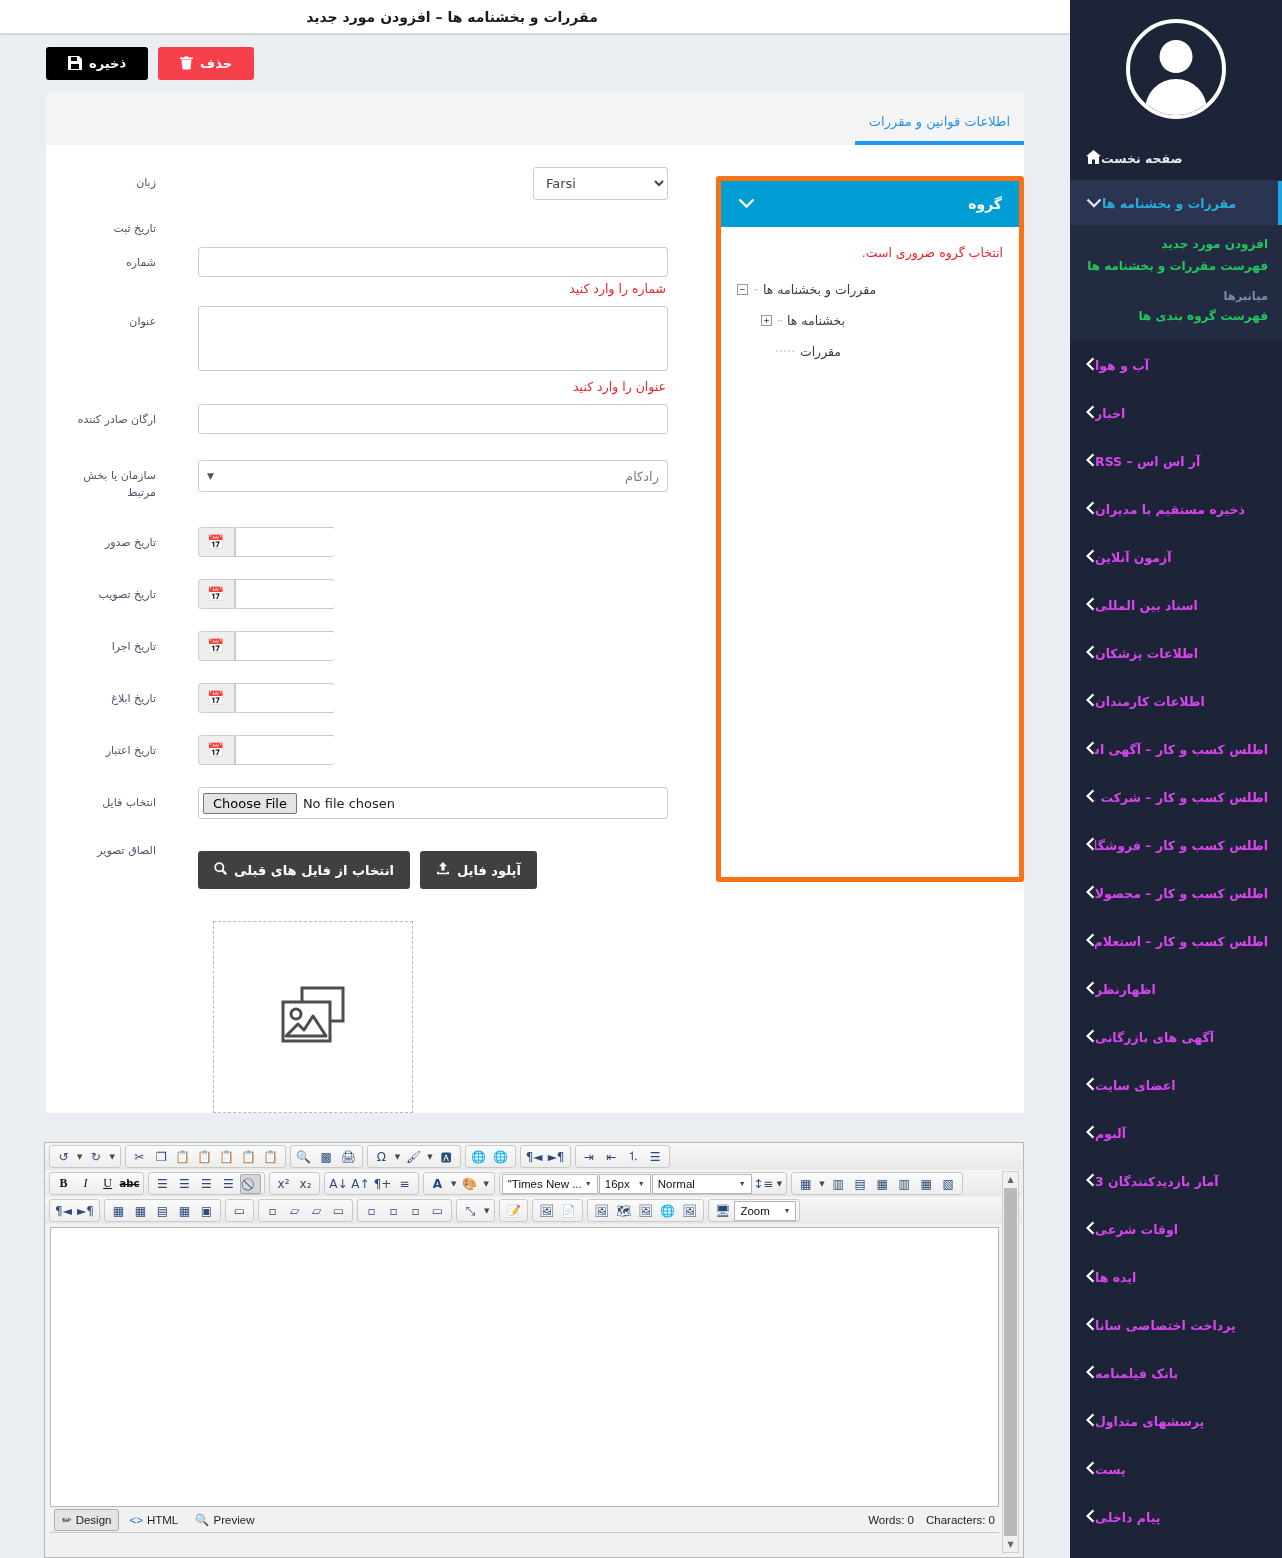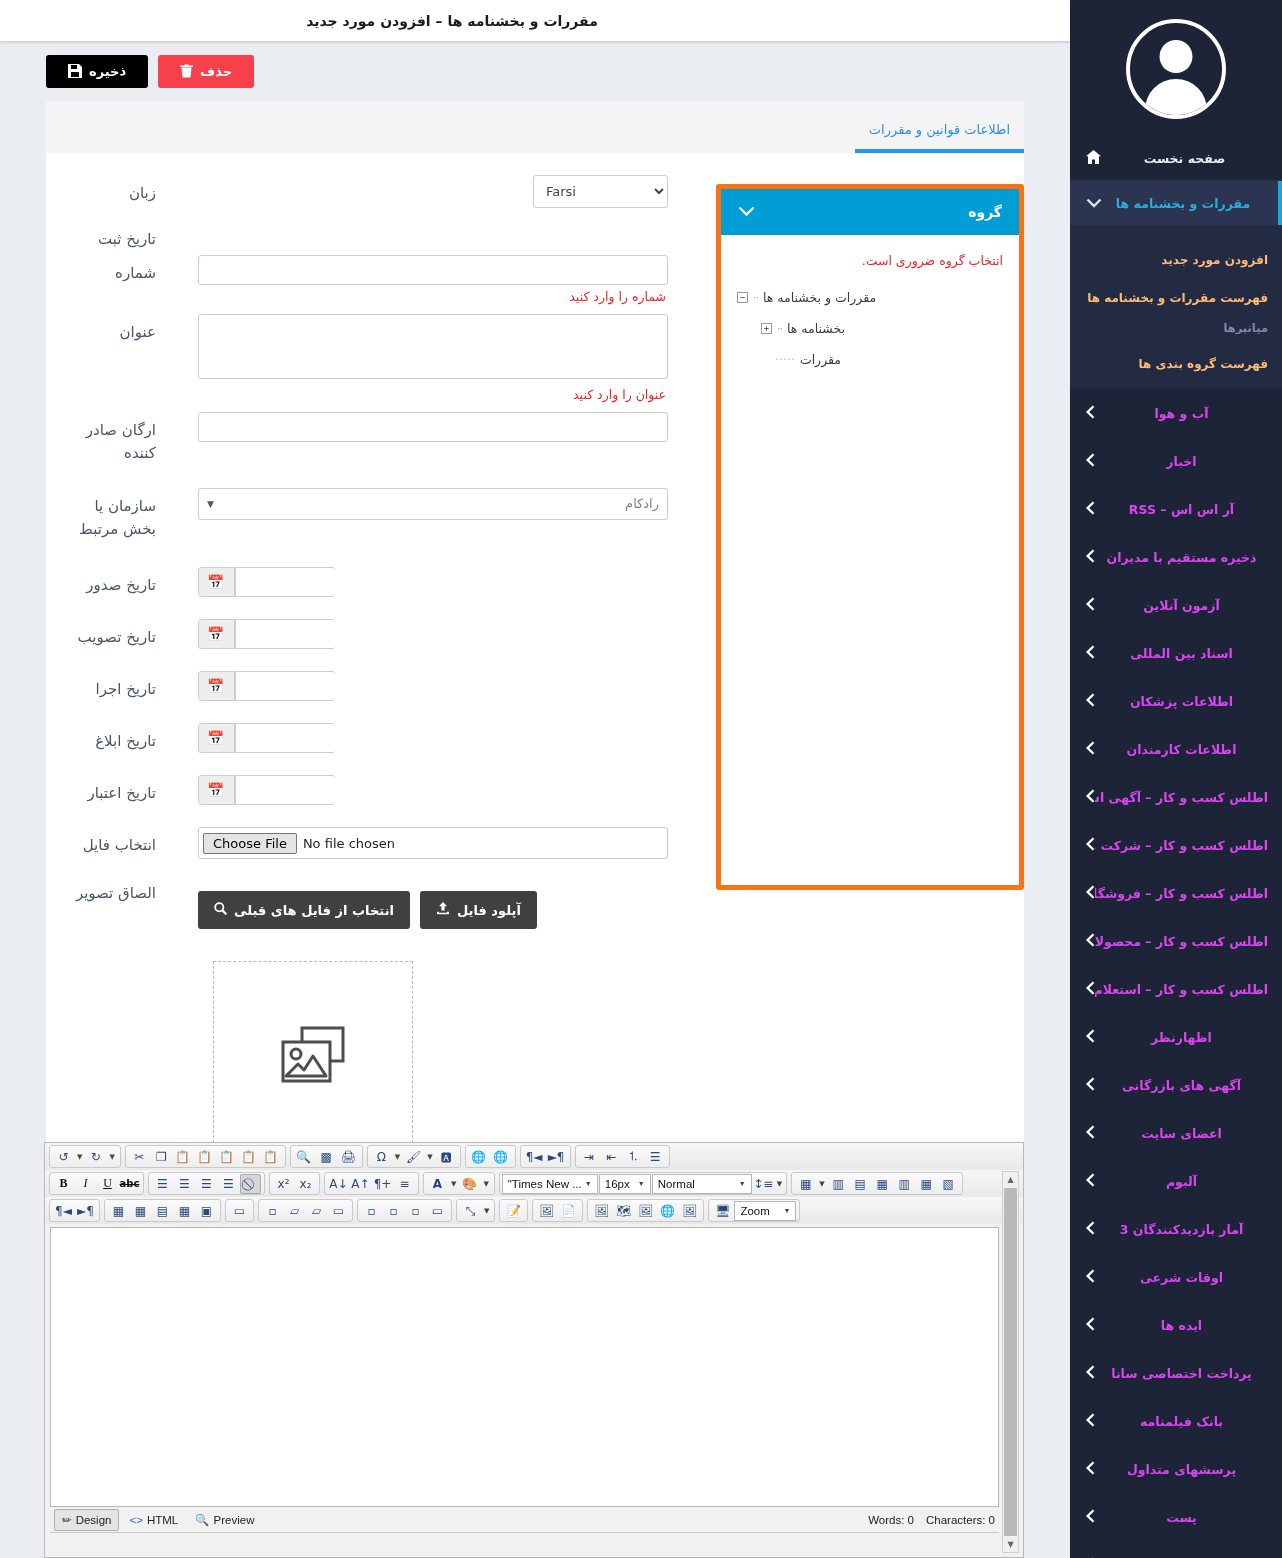--- a/index.html
+++ b/index.html
@@ -27,46 +27,46 @@
              width:33px; height:33px; border-radius:50%; background:#fff; }
   .av-body { position:absolute; bottom:-6px; left:50%; transform:translateX(-50%);
              width:62px; height:42px; border-radius:31px 31px 0 0; background:#fff; }
 
   .nav-row {
     display:flex; align-items:center; justify-content:space-between;
     padding:0 14px; height:44px;
     color:#e8ebf2; font-size:12.5px; font-weight:bold;
     cursor:pointer; white-space:nowrap; overflow:hidden;
   }
-  .nav-row .lbl { flex:1; text-align:center; overflow:hidden; }
+  .nav-row .lbl { flex:1; text-align:left; overflow:hidden; }
   .nav-row .chev { font-size:13px; color:#ffffff; margin-left:2px; }
   .nav-row.home { background:#1d2437; border-bottom:1px solid #2a3249; }
   .nav-row.home .chev { font-size:15px; }
   .nav-row.active {
     background:#2b3450; color:#29aee0;
     border-right:4px solid #1aa7e0;
   }
   .nav-row.active .chev { color:#dfe4ee; }
   .submenu { background:#222b42; padding:8px 14px 14px 14px; }
   .submenu a {
-    display:block; text-align:right; color:#fdba74; font-size:12px;
-    font-weight:bold; text-decoration:none; padding:4px 0; white-space:nowrap;margin-top:16px;
+    display:block; text-align:right; color:#22c55e; font-size:12px;
+    font-weight:bold; text-decoration:none; padding:4px 0; white-space:nowrap;
   }
   .submenu .sec-head {
     color:#7e8aa6; font-size:11.5px; font-weight:bold;
     text-align:right; padding:12px 0 2px 0;
   }
   .nav-row.plain { height:48px; font-size:12.5px; }
   .nav-row.plain .lbl { color:#d946ef; }
 
   
   #main { position:absolute; top:0; left:0; width:1070px; height:1558px; }
 
   #titlebar {
-    height:41px; background:#ffffff;
+    height:33px; background:#ffffff;
     display:flex; align-items:center; justify-content:flex-start;
     padding-right:0; padding-left:14px;
     box-shadow:0 1px 3px rgba(0,0,0,.18);
     position:relative; z-index:5;
   }
   #titlebar .ttl {
     width:100%; text-align:center; font-size:14px; font-weight:bold; color:#1b1b1b;
     padding-right:180px;
   }
 
@@ -103,21 +103,21 @@
   }
 
   
   .form-area { display:flex; flex-direction:row; }
   .form-right { width:622px; padding-top:8px; }
   .panel-left { width:auto; flex:1; padding:12px 0 0 0; }
 
   .frow { display:flex; align-items:flex-start; margin-bottom:0; min-height:34px; }
   .flabel {
     width:110px; padding-top:7px; text-align:right; padding-left:12px;
-    font-size:15px; color:#4a5568; line-height:1.55;
+    font-size:11px; color:#4a5568; line-height:1.55;
   }
   .fctl { flex:1; }
 
   .inp {
     width:470px; height:30px; border:1px solid #ccc; border-radius:3px;
     background:#fff; font-size:13px; padding:4px 8px; outline:none;
     font-family:"DejaVu Sans","Liberation Sans",sans-serif;
   }
   .inp-sel {
     width:135px; height:33px; border:1px solid #ccc; border-radius:3px;

